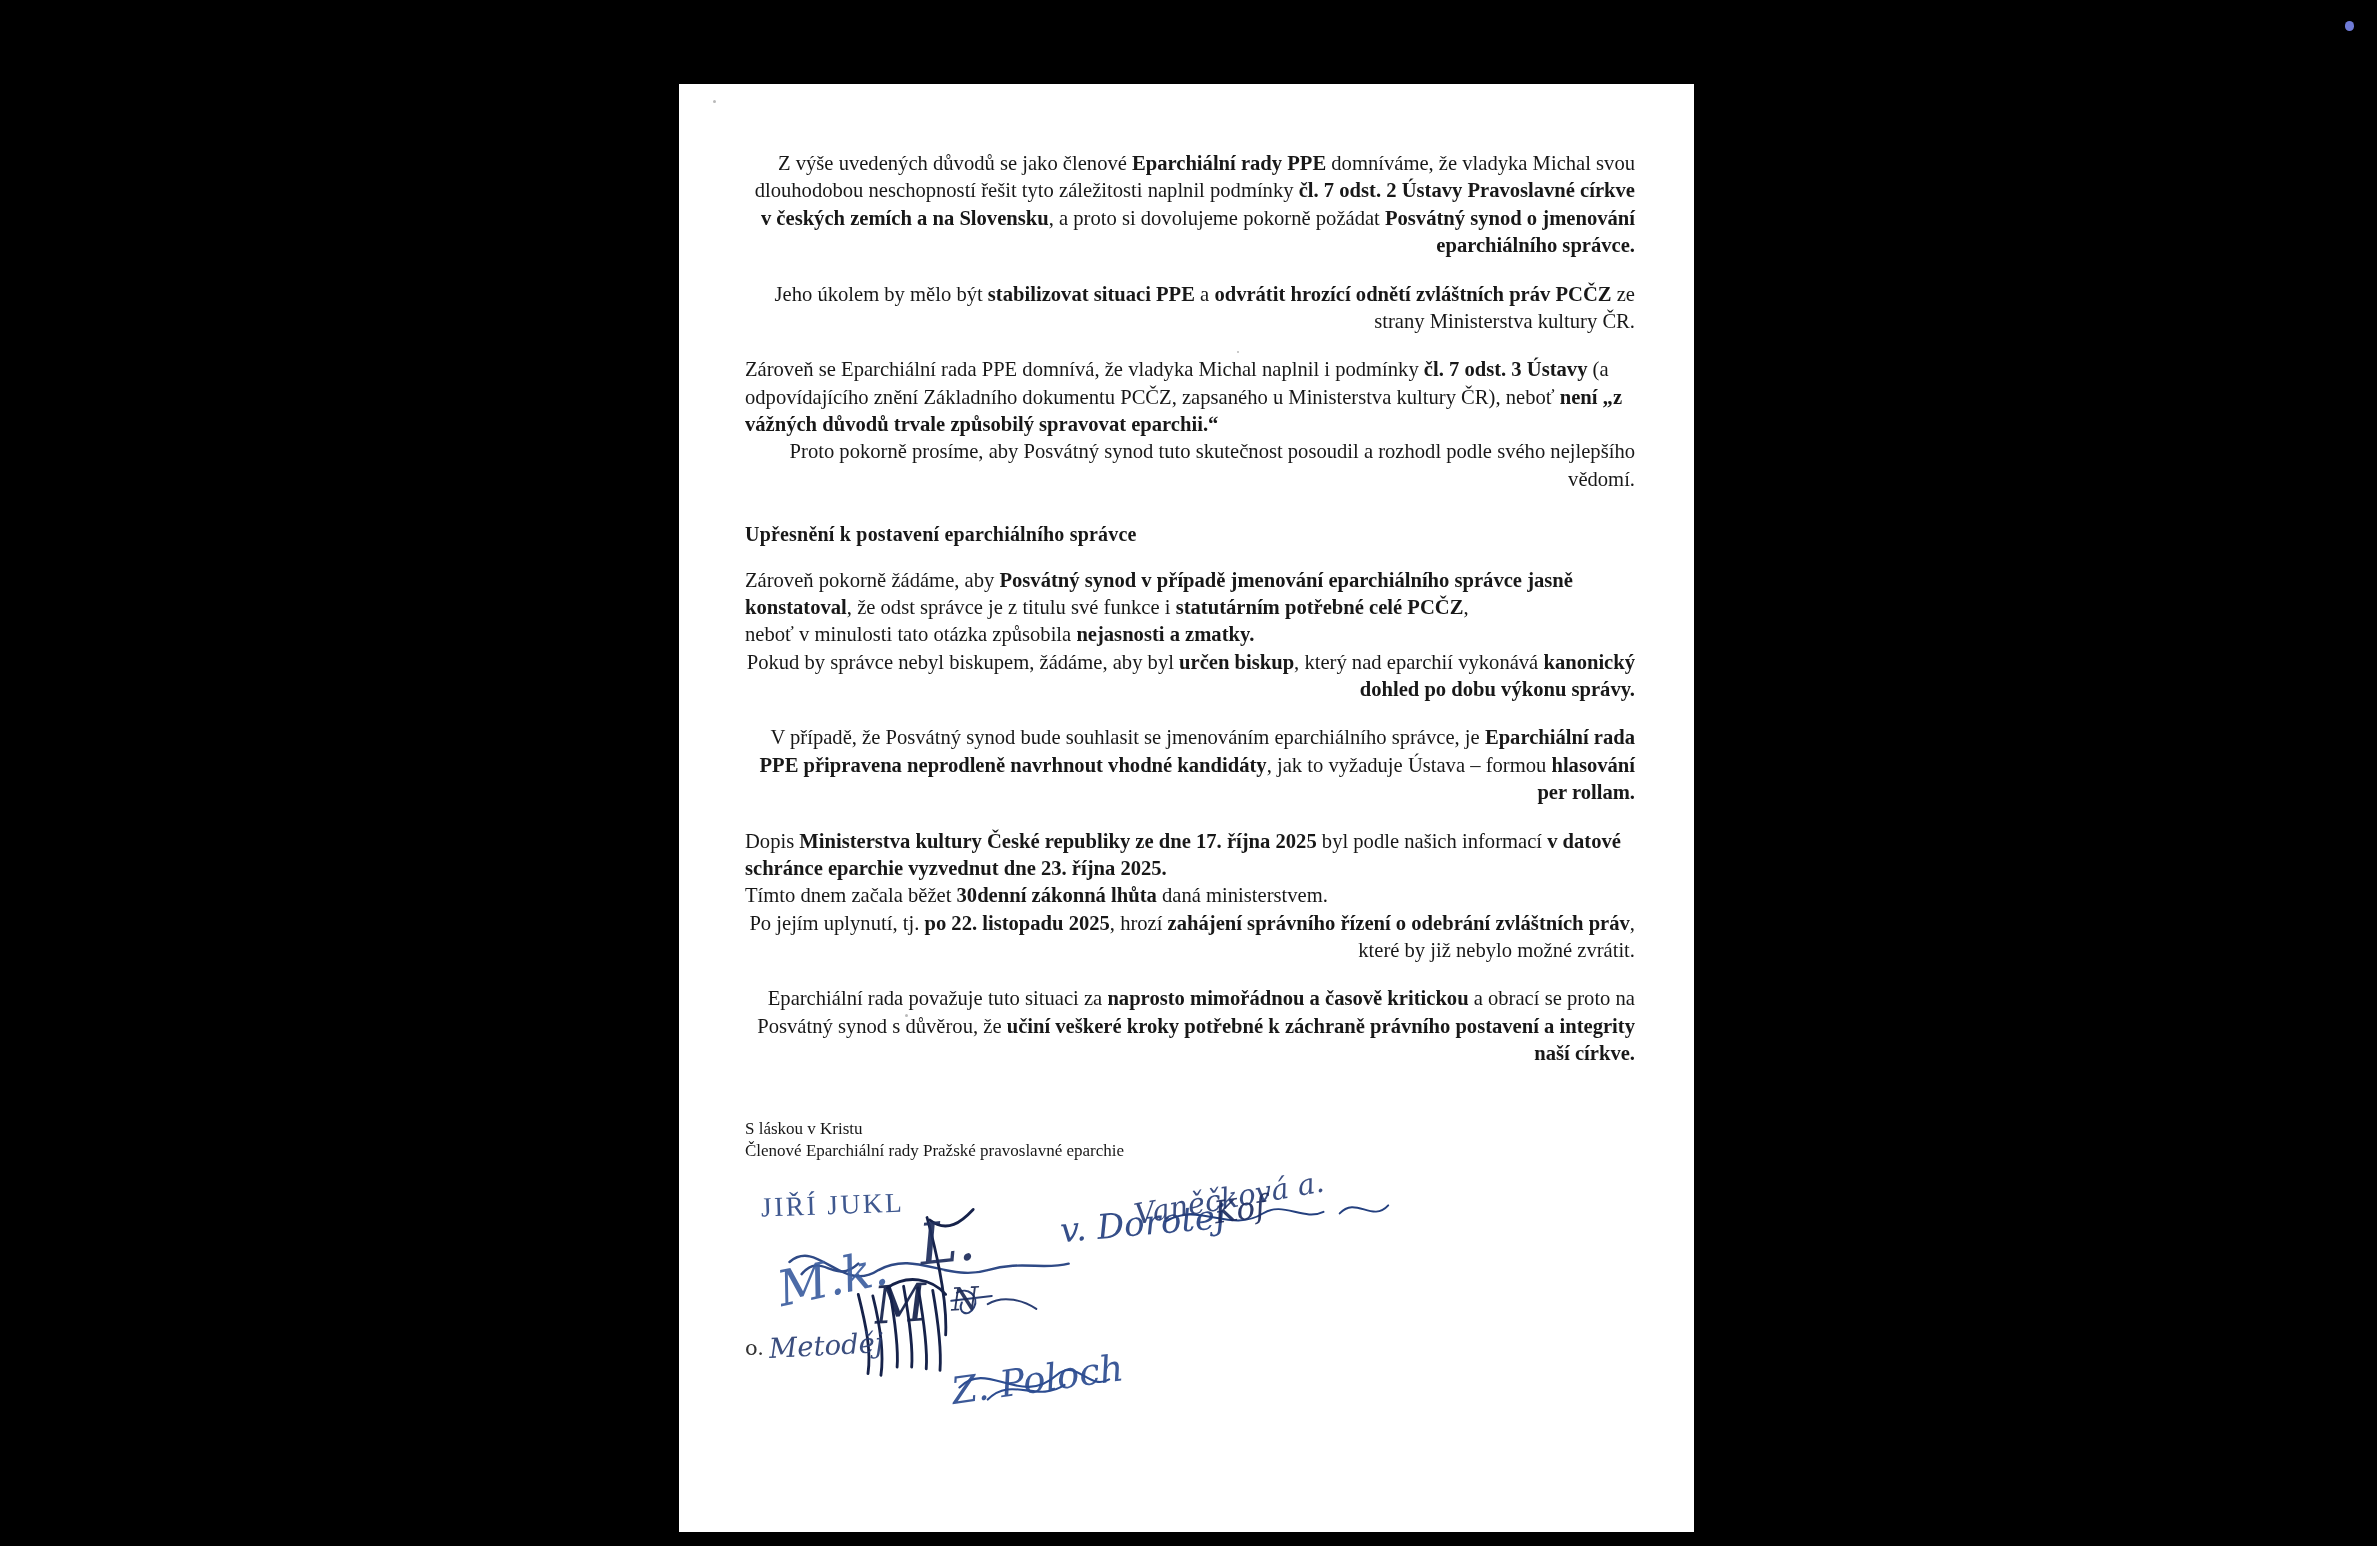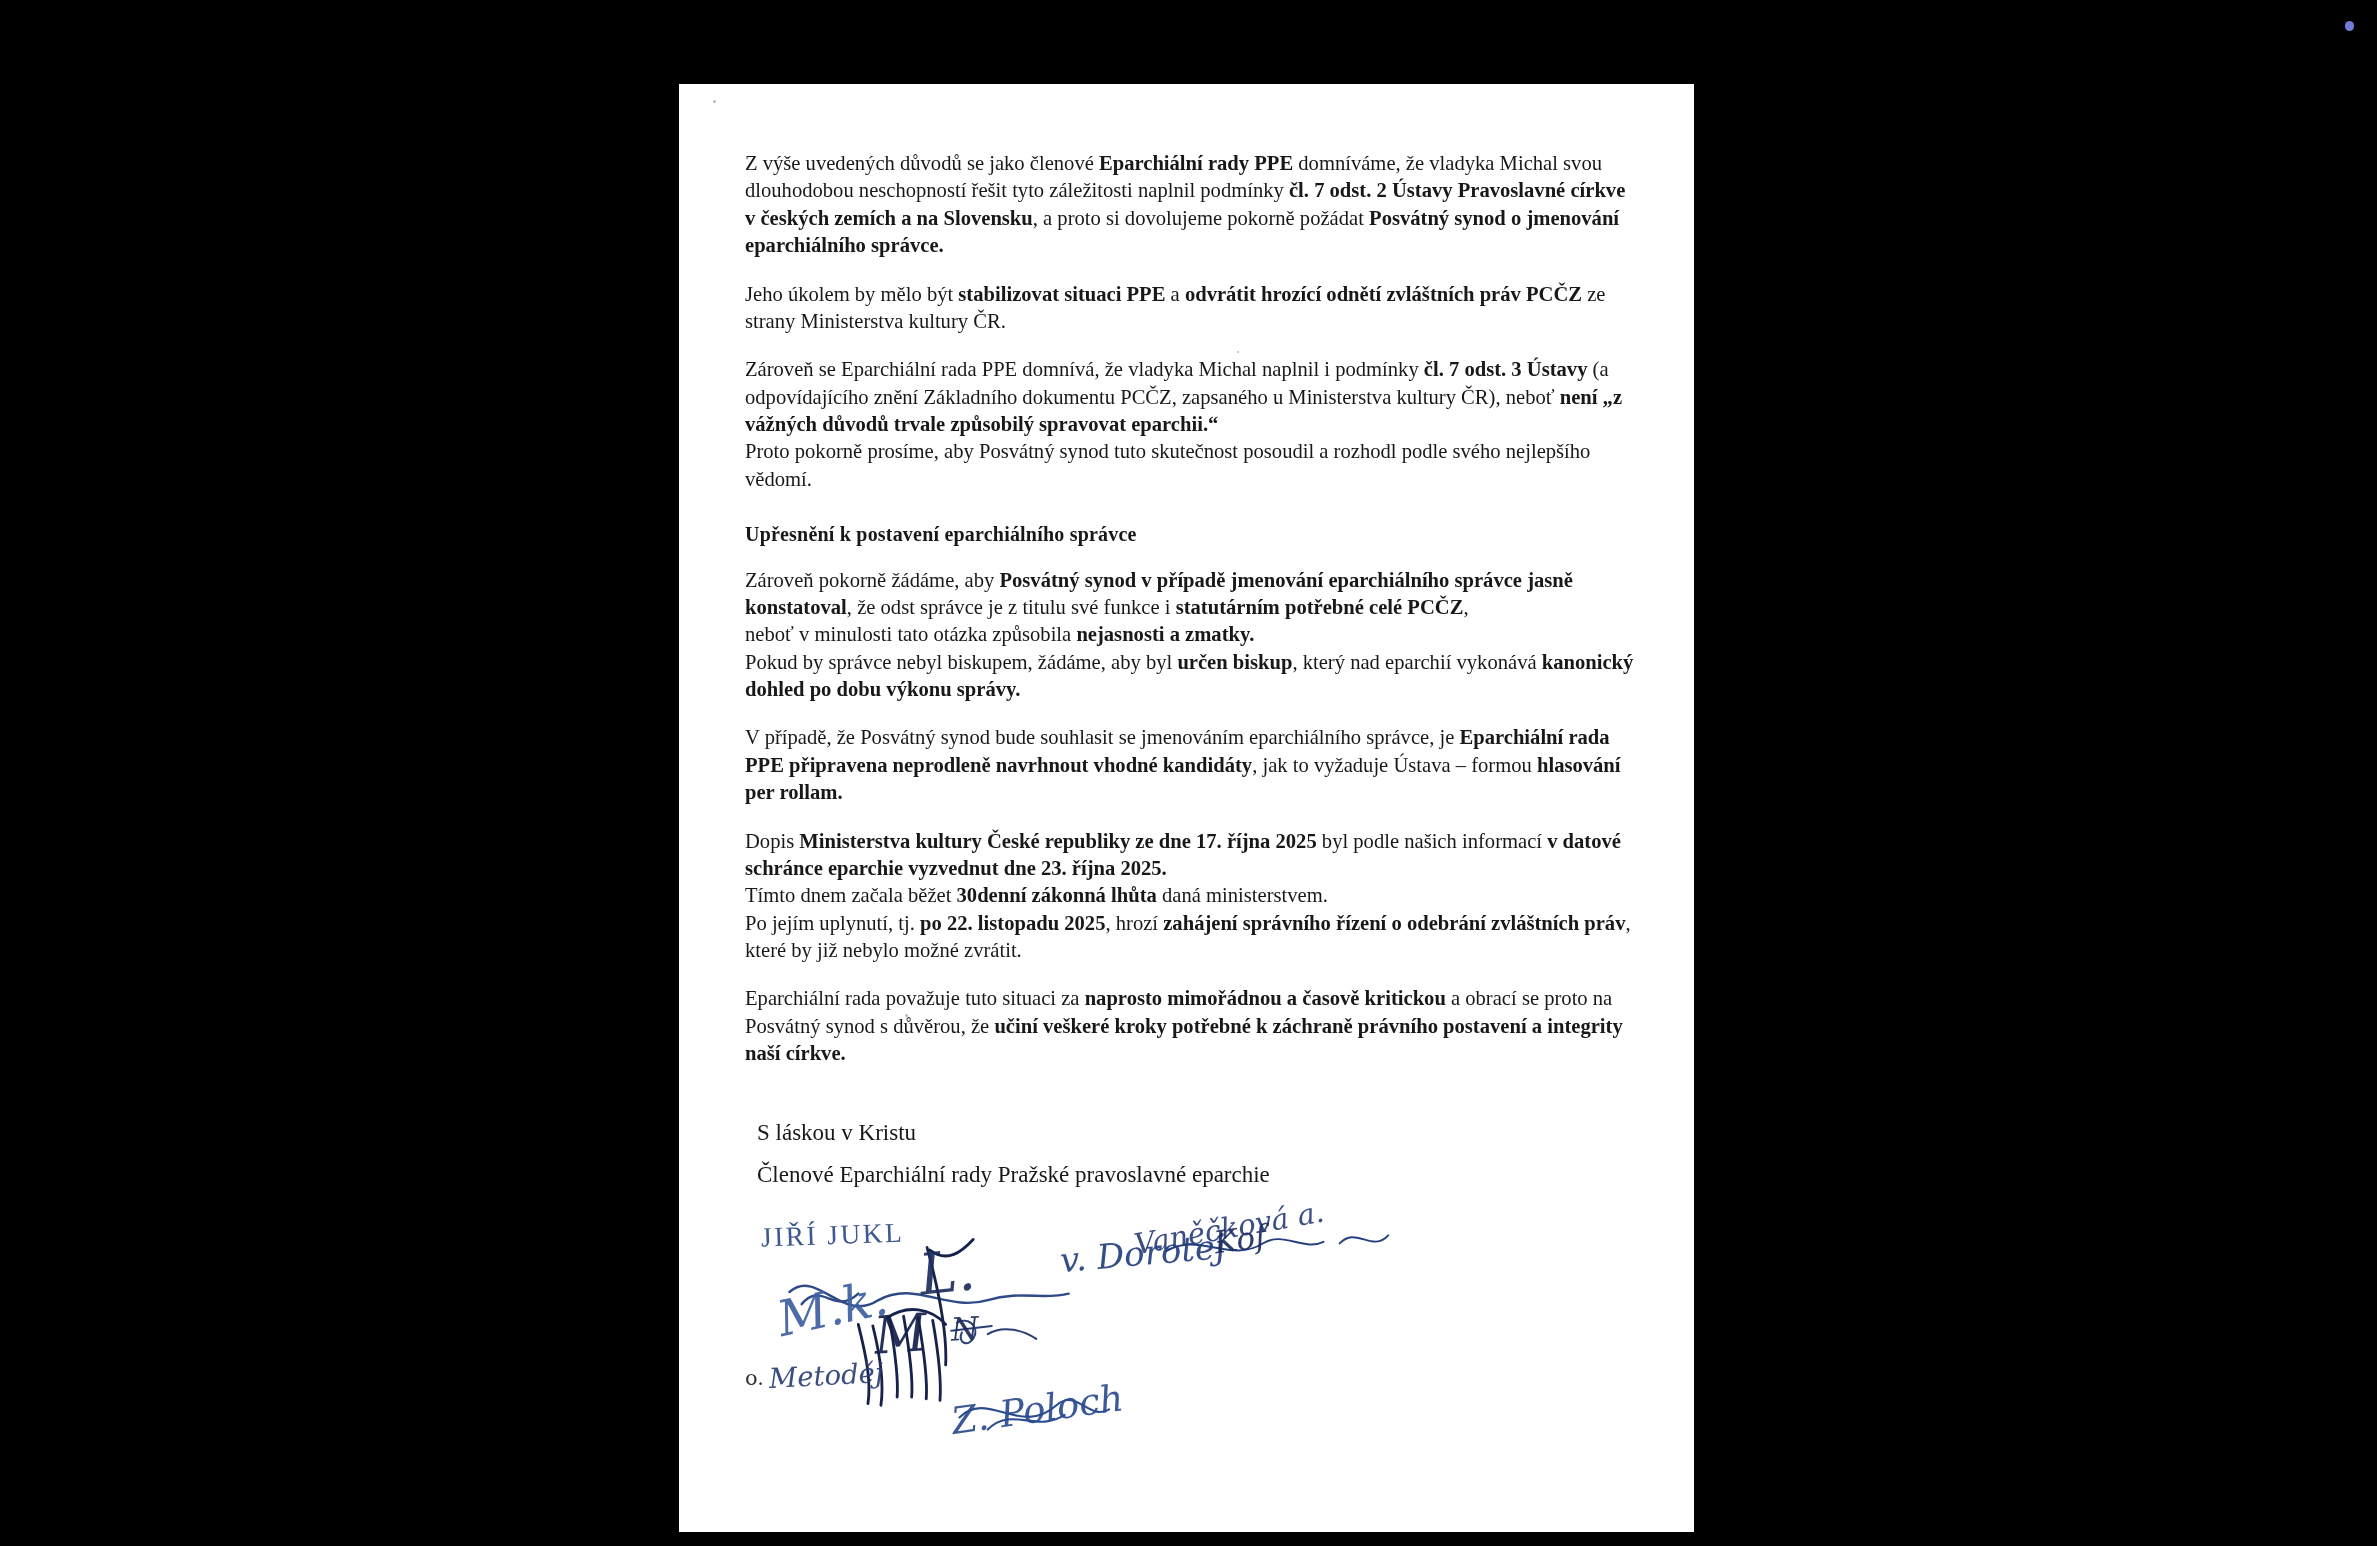--- a/index.html
+++ b/index.html
@@ -56,38 +56,38 @@
     position: absolute;
     left: 66px;
     top: 66px;
     width: 890px;
     color: #181818;
     font-size: 20.6px;
     line-height: 1.33;
   }
   p.para {
     margin: 0 0 21px 0;
-    text-align: left;
+    text-align: right;
   }
   p.tight {
     margin: 0 0 0 0;
   }
   h2.heading {
     font-size: 20px;
     font-weight: 600;
     margin: 27.5px 0 19.4px 0;
     letter-spacing: 0.2px;
   }
   strong { font-weight: bold; }
   .sign-block {
     margin-top: 50px;
   }
   .sign-line {
-    margin: 12px;
-    font-size: 23px;
+    margin: 0;
+    font-size: 17px;
   }
   .sign-line.bold { font-weight: normal; }
   .signatures {
     position: relative;
     width: 890px;
     height: 267px;
     margin-top: 9.7px;
   }
   .sig {
     position: absolute;

